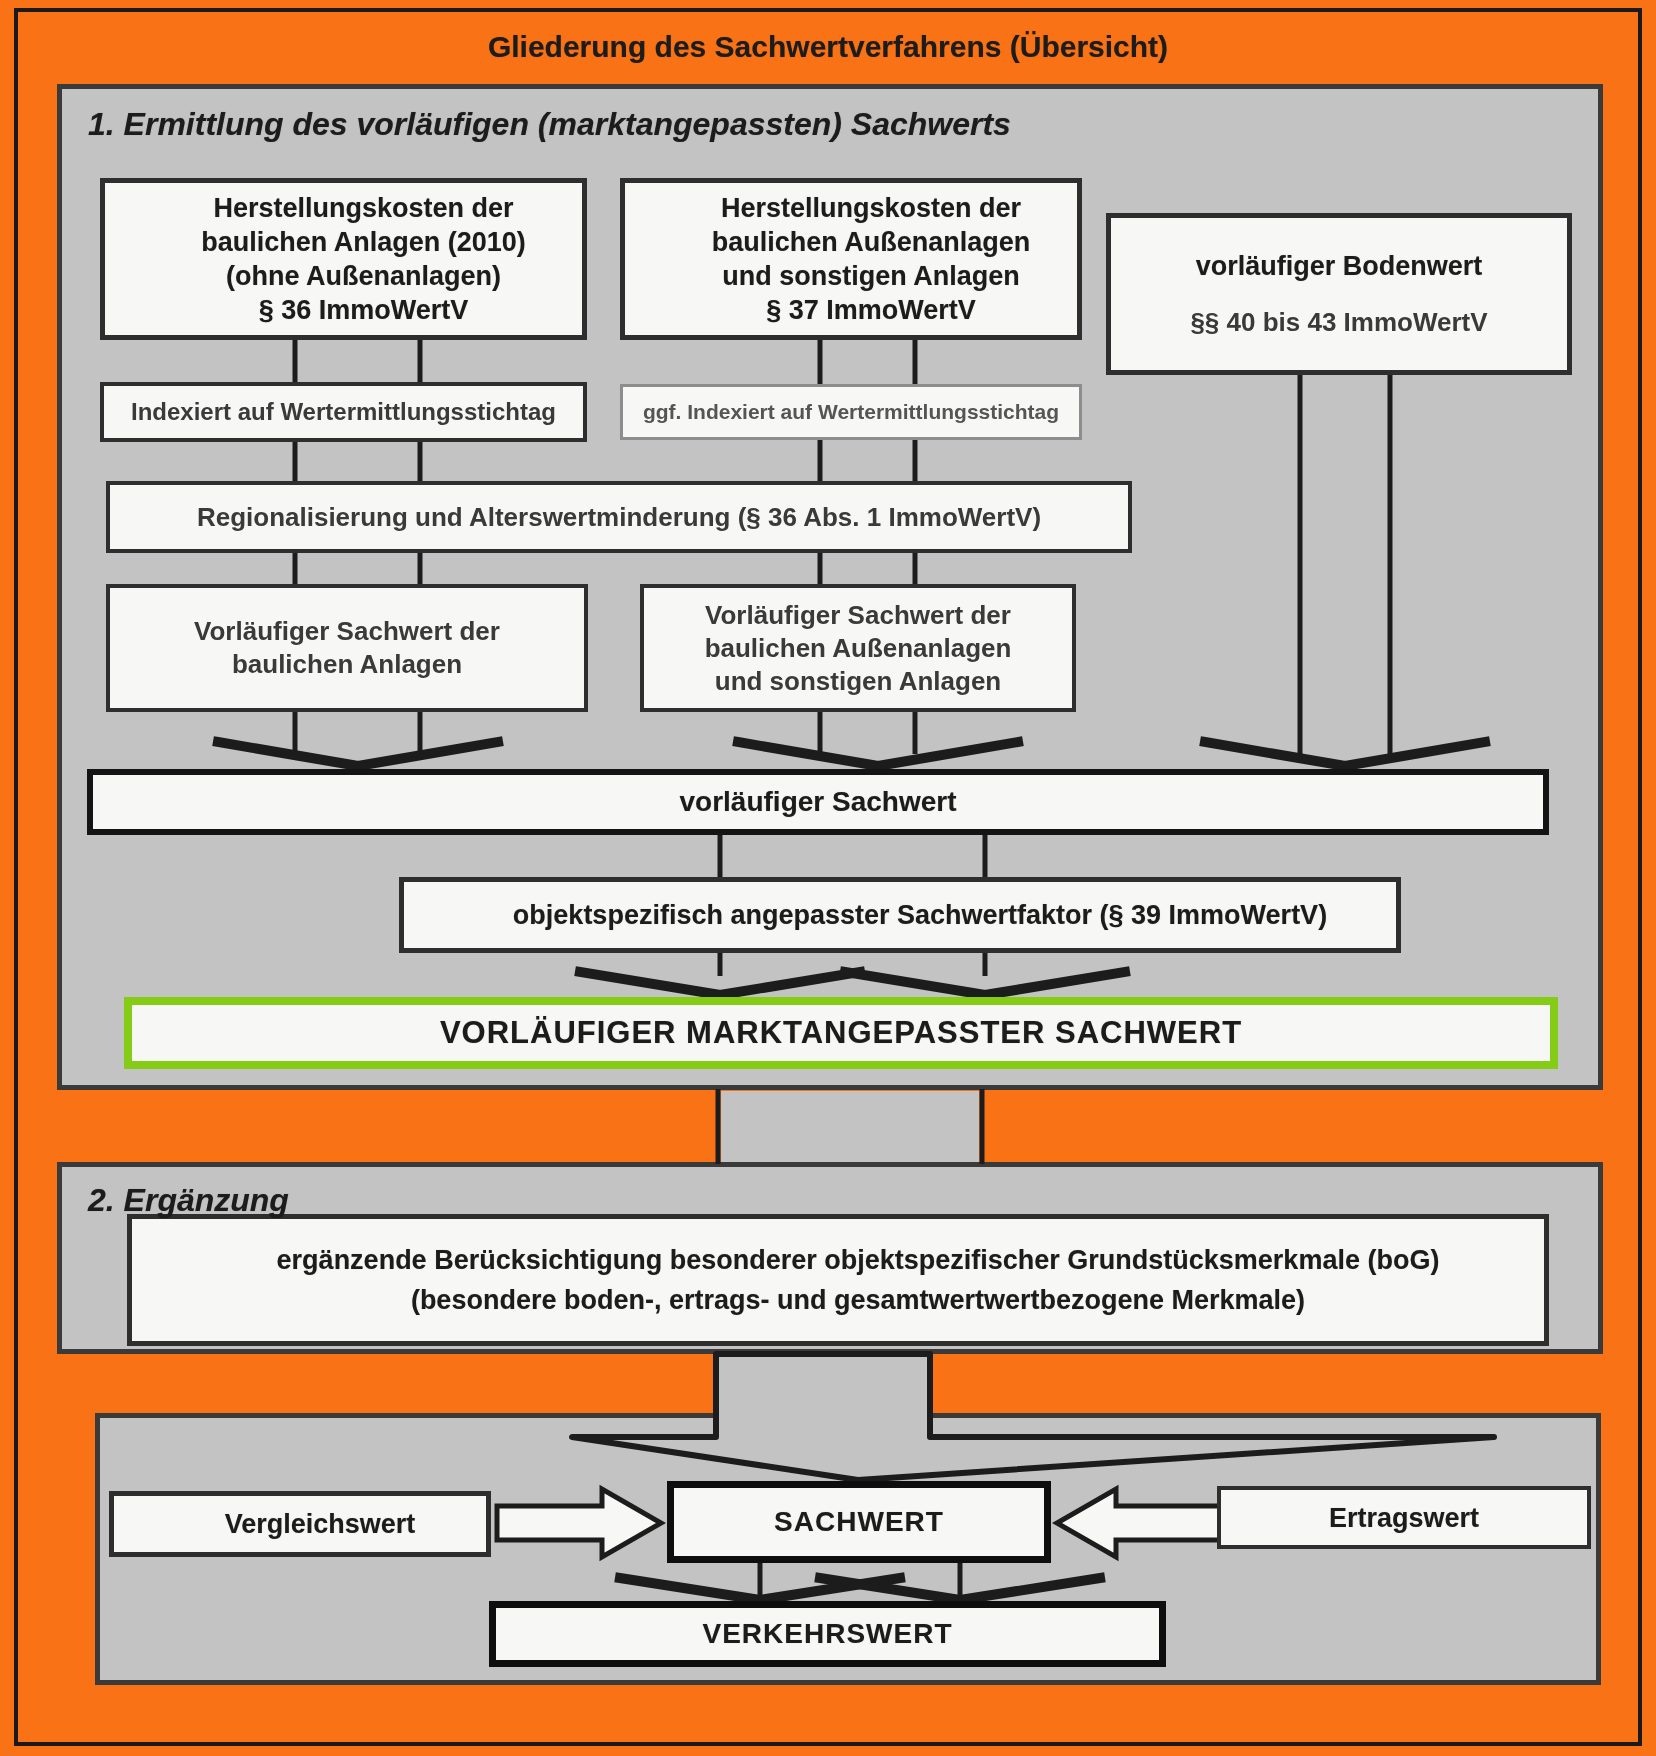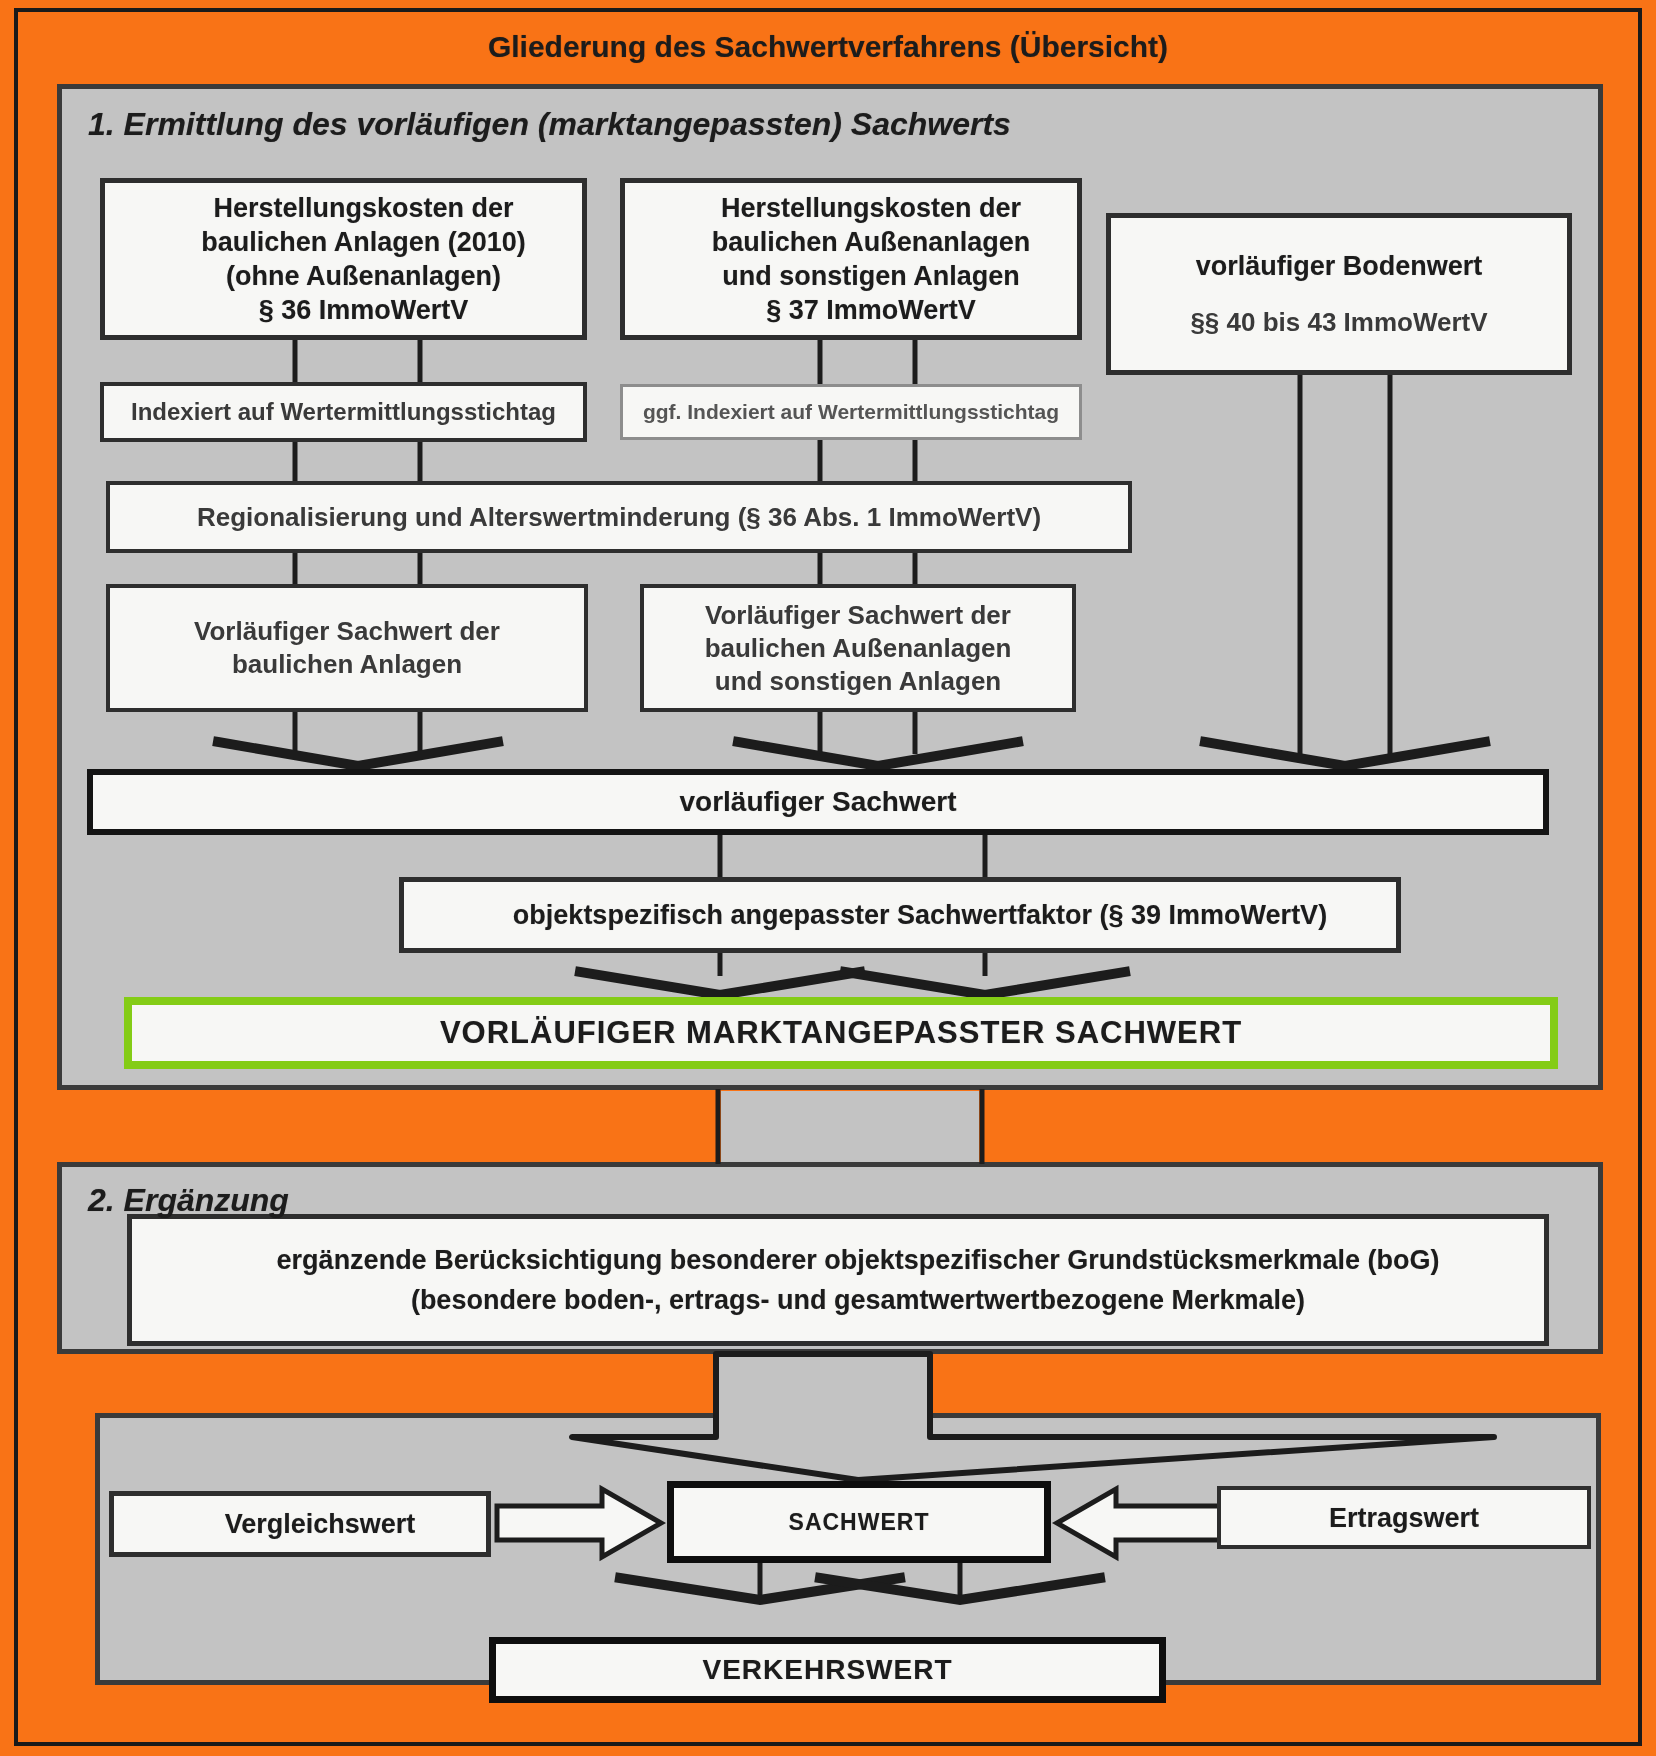--- a/index.html
+++ b/index.html
@@ -129,19 +129,19 @@
 
   <div class="abs wbox thicker caps" style="left:124px;top:997px;width:1434px;height:72px;font-size:31px;">VORLÄUFIGER MARKTANGEPASSTER SACHWERT</div>
 
   <div class="abs sec-head" style="left:88px;top:1182px;">2. Ergänzung</div>
 
   <div class="abs wbox b5" style="left:127px;top:1214px;width:1422px;height:132px;line-height:40px;">ergänzende Berücksichtigung besonderer objektspezifischer Grundstücksmerkmale (boG)
 (besondere boden-, ertrags- und gesamtwertwertbezogene Merkmale)</div>
 
   <div class="abs wbox b5" style="left:109px;top:1491px;width:382px;height:66px;">Vergleichswert</div>
 
-  <div class="abs wbox thick caps" style="left:667px;top:1481px;width:384px;height:82px;font-size:23px;">SACHWERT</div>
+  <div class="abs wbox thick caps" style="left:667px;top:1481px;width:384px;height:82px;font-size:28px;">SACHWERT</div>
 
   <div class="abs wbox" style="left:1217px;top:1486px;width:374px;height:63px;">Ertragswert</div>
 
-  <div class="abs wbox thick caps" style="left:489px;top:1601px;width:677px;height:66px;font-size:28px;margin-top:36px;">VERKEHRSWERT</div>
+  <div class="abs wbox thick caps" style="left:489px;top:1601px;width:677px;height:66px;font-size:28px;">VERKEHRSWERT</div>
 
 </div>
 
 </body></html>

